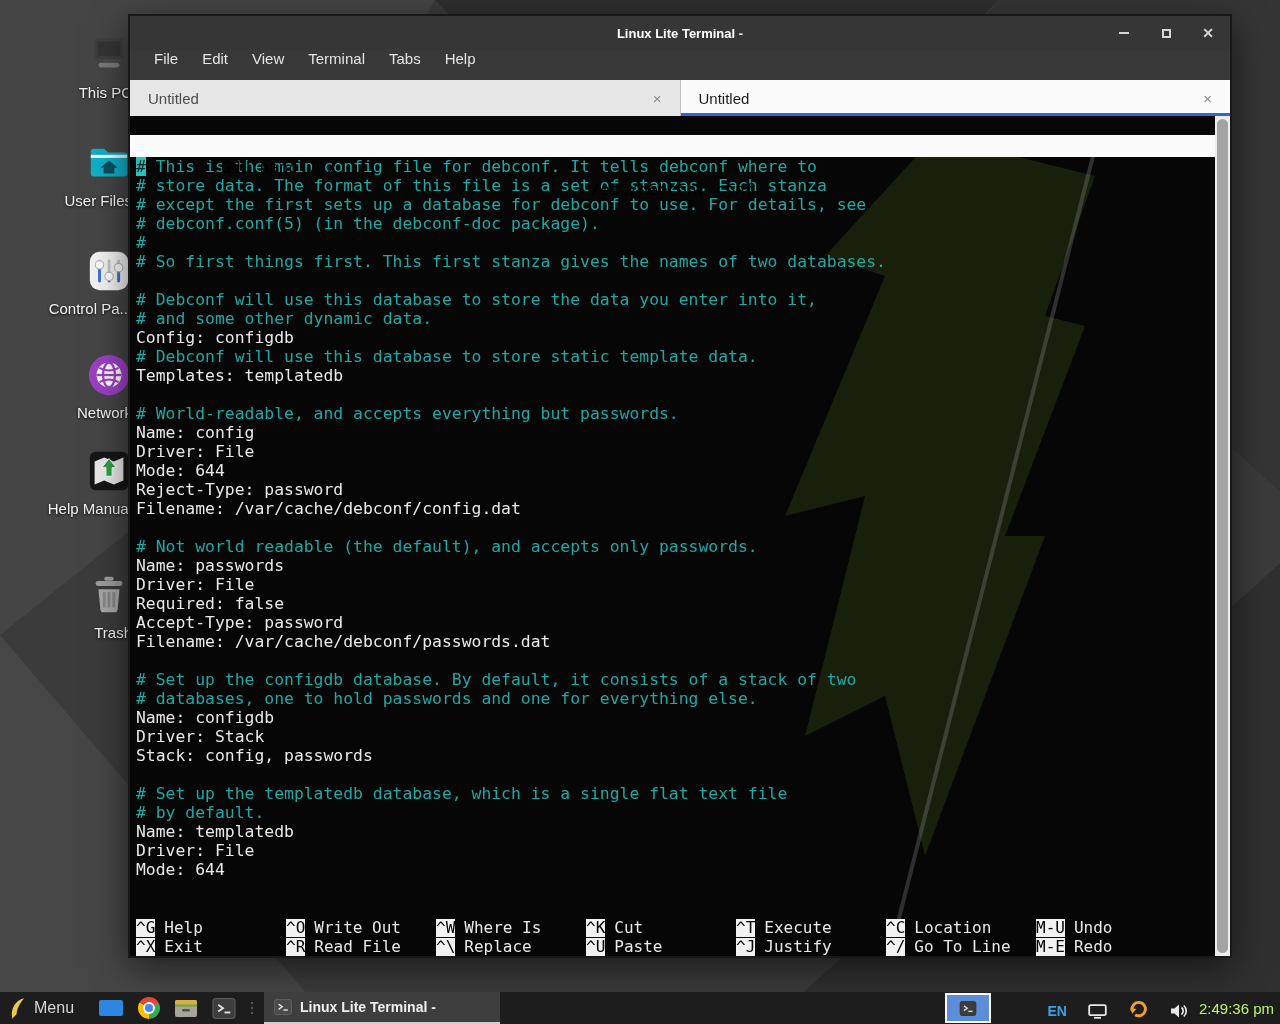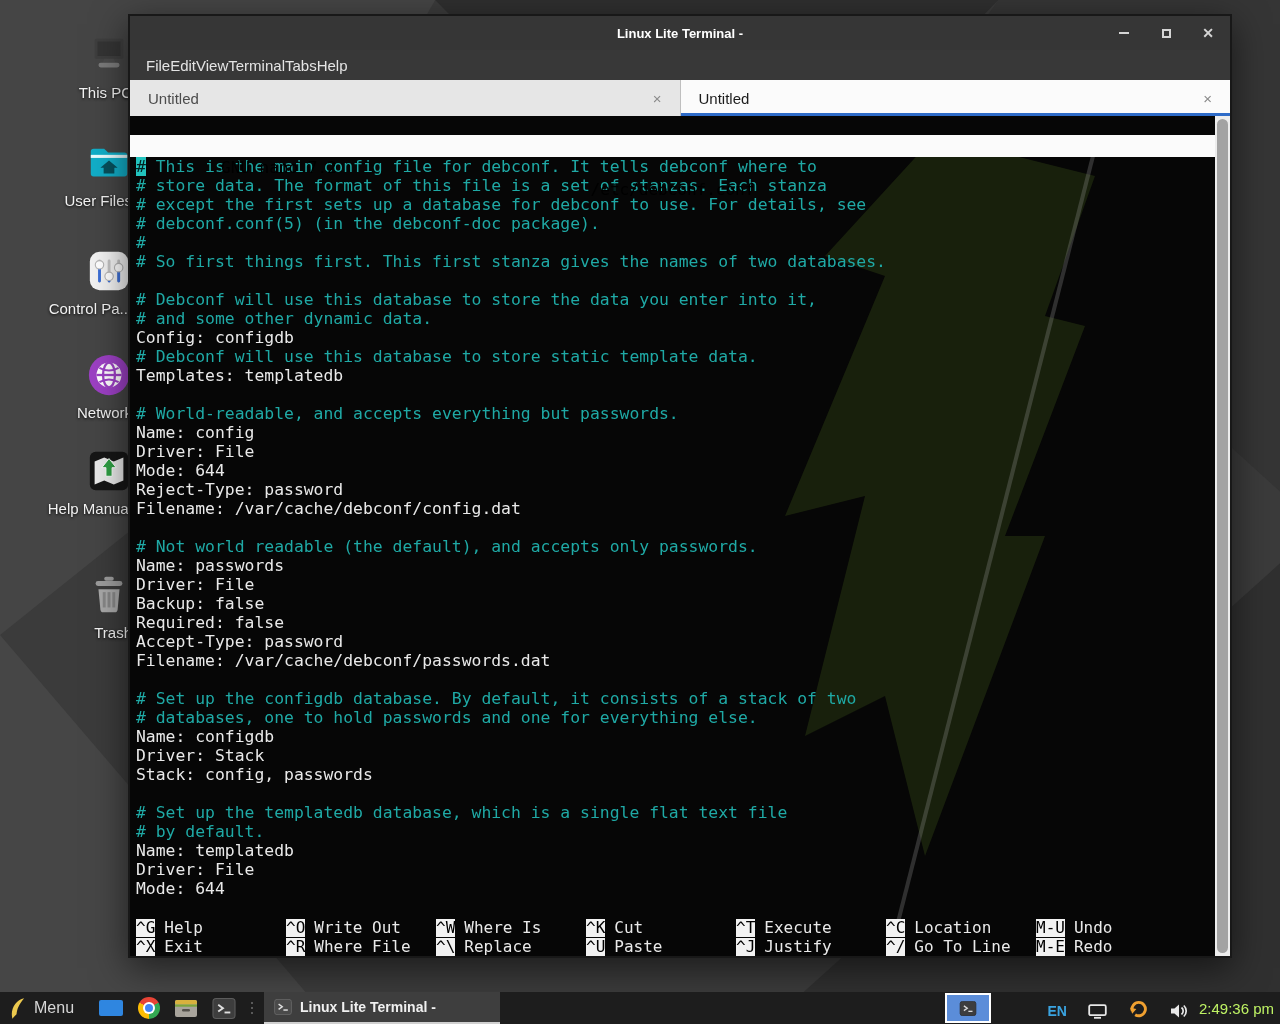--- a/index.html
+++ b/index.html
@@ -29,21 +29,21 @@
   #terminal-window{position:absolute;left:128px;top:14px;width:1104px;height:944px;
     background:#333;border:2px solid #181818;box-shadow:0 10px 34px rgba(0,0,0,.55);}
   .titlebar{height:34px;background:#363636;position:relative;display:flex;align-items:center;justify-content:center;}
   .titlebar .wtitle{color:#fff;font-size:13px;font-weight:bold;}
   .win-controls{position:absolute;right:14px;top:0;height:100%;display:flex;align-items:center;gap:26px;}
   .wc{width:16px;height:16px;display:flex;align-items:center;justify-content:center;color:#d5d5d5;}
   .wc-min i{display:block;width:10px;height:2px;background:#d5d5d5;}
   .wc-max i{display:block;width:9px;height:9px;border:2px solid #d5d5d5;}
   .wc-close{font-size:14px;font-weight:bold;}
 
-  .menubar{height:30px;background:#383838;display:flex;align-items:center;padding-left:16px;}
+  .menubar{height:30px;background:#383838;display:flex;padding-left:24px;gap:24px;}
   .menu-item{color:#e4e4e4;font-size:15px;}
 
   .tabbar{height:36px;display:flex;background:#2a2a2a;}
   .tab{flex:1;display:flex;align-items:center;justify-content:space-between;padding:16px 18px;font-size:15px;}
   .tab-inactive{background:#e6e6e6;color:#4c4c4c;border-right:1px solid #bfbfbf;}
   .tab-active{background:#fbfbfb;color:#1c1c1c;box-shadow:inset 0 -3px 0 var(--accent-blue);}
   .tab .tclose{color:#8a8a8a;font-size:15px;}
 
   .term-body{height:840px;display:flex;background:var(--terminal-bg);}
   .term-text{flex:1;position:relative;background:var(--terminal-bg);padding-top:19px;
@@ -220,21 +220,20 @@
           <div class="line comment"># World-readable, and accepts everything but passwords.</div>
           <div class="line">Name: config</div>
           <div class="line">Driver: File</div>
           <div class="line">Mode: 644</div>
           <div class="line">Reject-Type: password</div>
           <div class="line">Filename: /var/cache/debconf/config.dat</div>
           <div class="line">&nbsp;</div>
           <div class="line comment"># Not world readable (the default), and accepts only passwords.</div>
           <div class="line">Name: passwords</div>
           <div class="line">Driver: File</div>
-          <div class="line">Backup: false</div>
           <div class="line">Required: false</div>
           <div class="line">Accept-Type: password</div>
           <div class="line">Filename: /var/cache/debconf/passwords.dat</div>
           <div class="line">&nbsp;</div>
           <div class="line comment"># Set up the configdb database. By default, it consists of a stack of two</div>
           <div class="line comment"># databases, one to hold passwords and one for everything else.</div>
           <div class="line">Name: configdb</div>
           <div class="line">Driver: Stack</div>
           <div class="line">Stack: config, passwords</div>
           <div class="line">&nbsp;</div>
@@ -275,21 +274,21 @@
               <span class="sclbl">Undo</span>
             </div>
           </div>
         <div class="srow">
             <div class="sc">
               <span class="sckey">^X</span>
               <span class="sclbl">Exit</span>
             </div>
             <div class="sc">
               <span class="sckey">^R</span>
-              <span class="sclbl">Where File</span>
+              <span class="sclbl">Read File</span>
             </div>
             <div class="sc">
               <span class="sckey">^\</span>
               <span class="sclbl">Replace</span>
             </div>
             <div class="sc">
               <span class="sckey">^U</span>
               <span class="sclbl">Paste</span>
             </div>
             <div class="sc">

